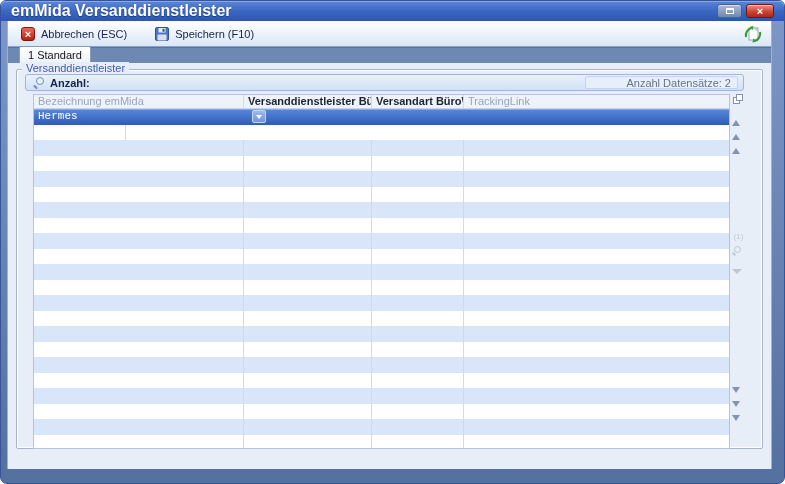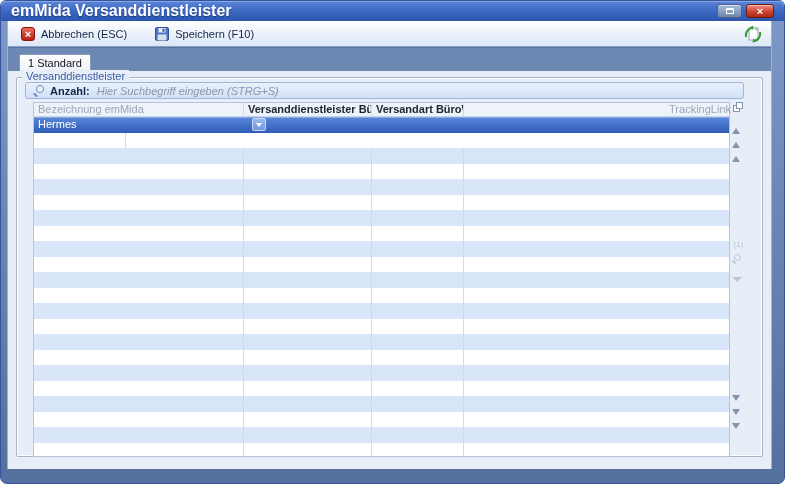--- a/index.html
+++ b/index.html
@@ -49,21 +49,21 @@
     display:flex; align-items:center; padding:0 10px; gap:22px;
   }
   .tool-btn { display:flex; align-items:center; gap:6px; color:#16244a; cursor:pointer; padding:2px 3px; border-radius:2px; }
   .ico-cancel {
     width:14px; height:14px; border-radius:3px;
     background:linear-gradient(#ea6a5a,#b71f10); border:1px solid #8a1208;
     color:#fff; font-weight:bold; font-size:11px; line-height:12px; text-align:center;
   }
   .refresh-btn { position:absolute; right:8px; top:3px; width:20px; height:20px; cursor:pointer; }
   
-  .tabband { height:24px; flex:none; background:#6e88b4; position:relative; border-top:1px solid #5a739e; }
+  .tabband { height:16px; flex:none; background:#6e88b4; position:relative; border-top:1px solid #5a739e; }
   .tab {
     position:absolute; left:11px; bottom:0; height:17px;
     background:linear-gradient(#ffffff,#eef2f8); border:1px solid #8a9bb8; border-bottom:none;
     border-radius:2px 2px 0 0; padding:2px 8px 0; color:#10131a; cursor:pointer;
   }
   
   .main { flex:1; position:relative; background:#e8eef8; }
   .groupbox {
     position:absolute; left:8px; right:8px; top:6px; height:380px;
     border:1px solid #a9b5c5; border-radius:2px;
@@ -94,21 +94,21 @@
   .tablewrap {
     position:absolute; left:16px; top:24px; width:697px; height:355px;
     background:#fff; border:1px solid #b6c4da;
   }
   .thead { display:flex; height:14px; background:#eef2f9; border-bottom:1px solid #c5d3ea; }
   .th { padding-left:4px; line-height:13px; border-right:1px solid #cadbf3; overflow:hidden; white-space:nowrap; flex:none; cursor:pointer; }
   .th:last-child { border-right:none; }
   .th.muted { color:#9aa6ba; }
   .th.strong { color:#1c2430; font-weight:bold; }
   .tbody { height:339px; overflow:hidden; }
-  .tr { display:flex; height:15.5px; }
+  .tr { display:flex; height:15.5px;font-family:Liberation Mono, monospace; }
   .tr.alt { background:#d9e6f9; }
   .tr.selected { background:linear-gradient(#5988da,#2f5cb6); box-shadow: inset 0 1px 0 #88a9e6; }
   .td { flex:none; border-right:1px solid #cadbf3; line-height:15px; white-space:nowrap; overflow:hidden; display:flex; align-items:center; }
   .td:last-child { border-right:none; }
   .tr.selected .td { border-right-color:transparent; }
   .name-text { padding-left:4px; color:#2b57c2; font-weight:bold; }
   .tr.selected .name-text { color:#fff; font-weight:normal; }
   .chip {
     margin-left:2px; padding:0 3px; height:13px; line-height:12px;
     background:#6e94da; border:1px solid #9db8ea; color:#fff;
@@ -191,29 +191,29 @@
     <div class="main">
       <div class="groupbox">
         <span class="legend">Versanddienstleister</span>
 
         <div class="searchbar">
           <span class="lens">
             <span class="glass"></span>
               <span class="handle"></span>
           </span>
           <span class="search-label">Anzahl:</span>
-          <span class="search-placeholder">Hier Suchbegriff eingeben (STRG+S)</span>
+          <span class="countbox">Anzahl Datensätze: 2</span>
         </div>
 
         <div class="tablewrap">
           <div class="thead">
               <div class="th muted" style="width: 210px;">Bezeichnung emMida</div>
               <div class="th strong" style="width: 128px;">Versanddienstleister BüroWARE</div>
               <div class="th strong" style="width: 92px;">Versandart BüroWARE</div>
-              <div class="th muted" style="width: 267px; text-align: right;">TrackingLink</div>
+              <div class="th muted" style="width: 267px;">TrackingLink</div>
             </div>
           <div class="tbody">
               <div class="tr alt selected">
                 <div class="td" style="width: 210px;">
                   <span class="name-text">Hermes</span>
                 </div>
                 <div class="td" style="width: 92px;">
                   <span class="ddbtn" style="margin-left: 8px;"></span>
                 </div>
                 <div class="td" style="width: 267px;"></div>

